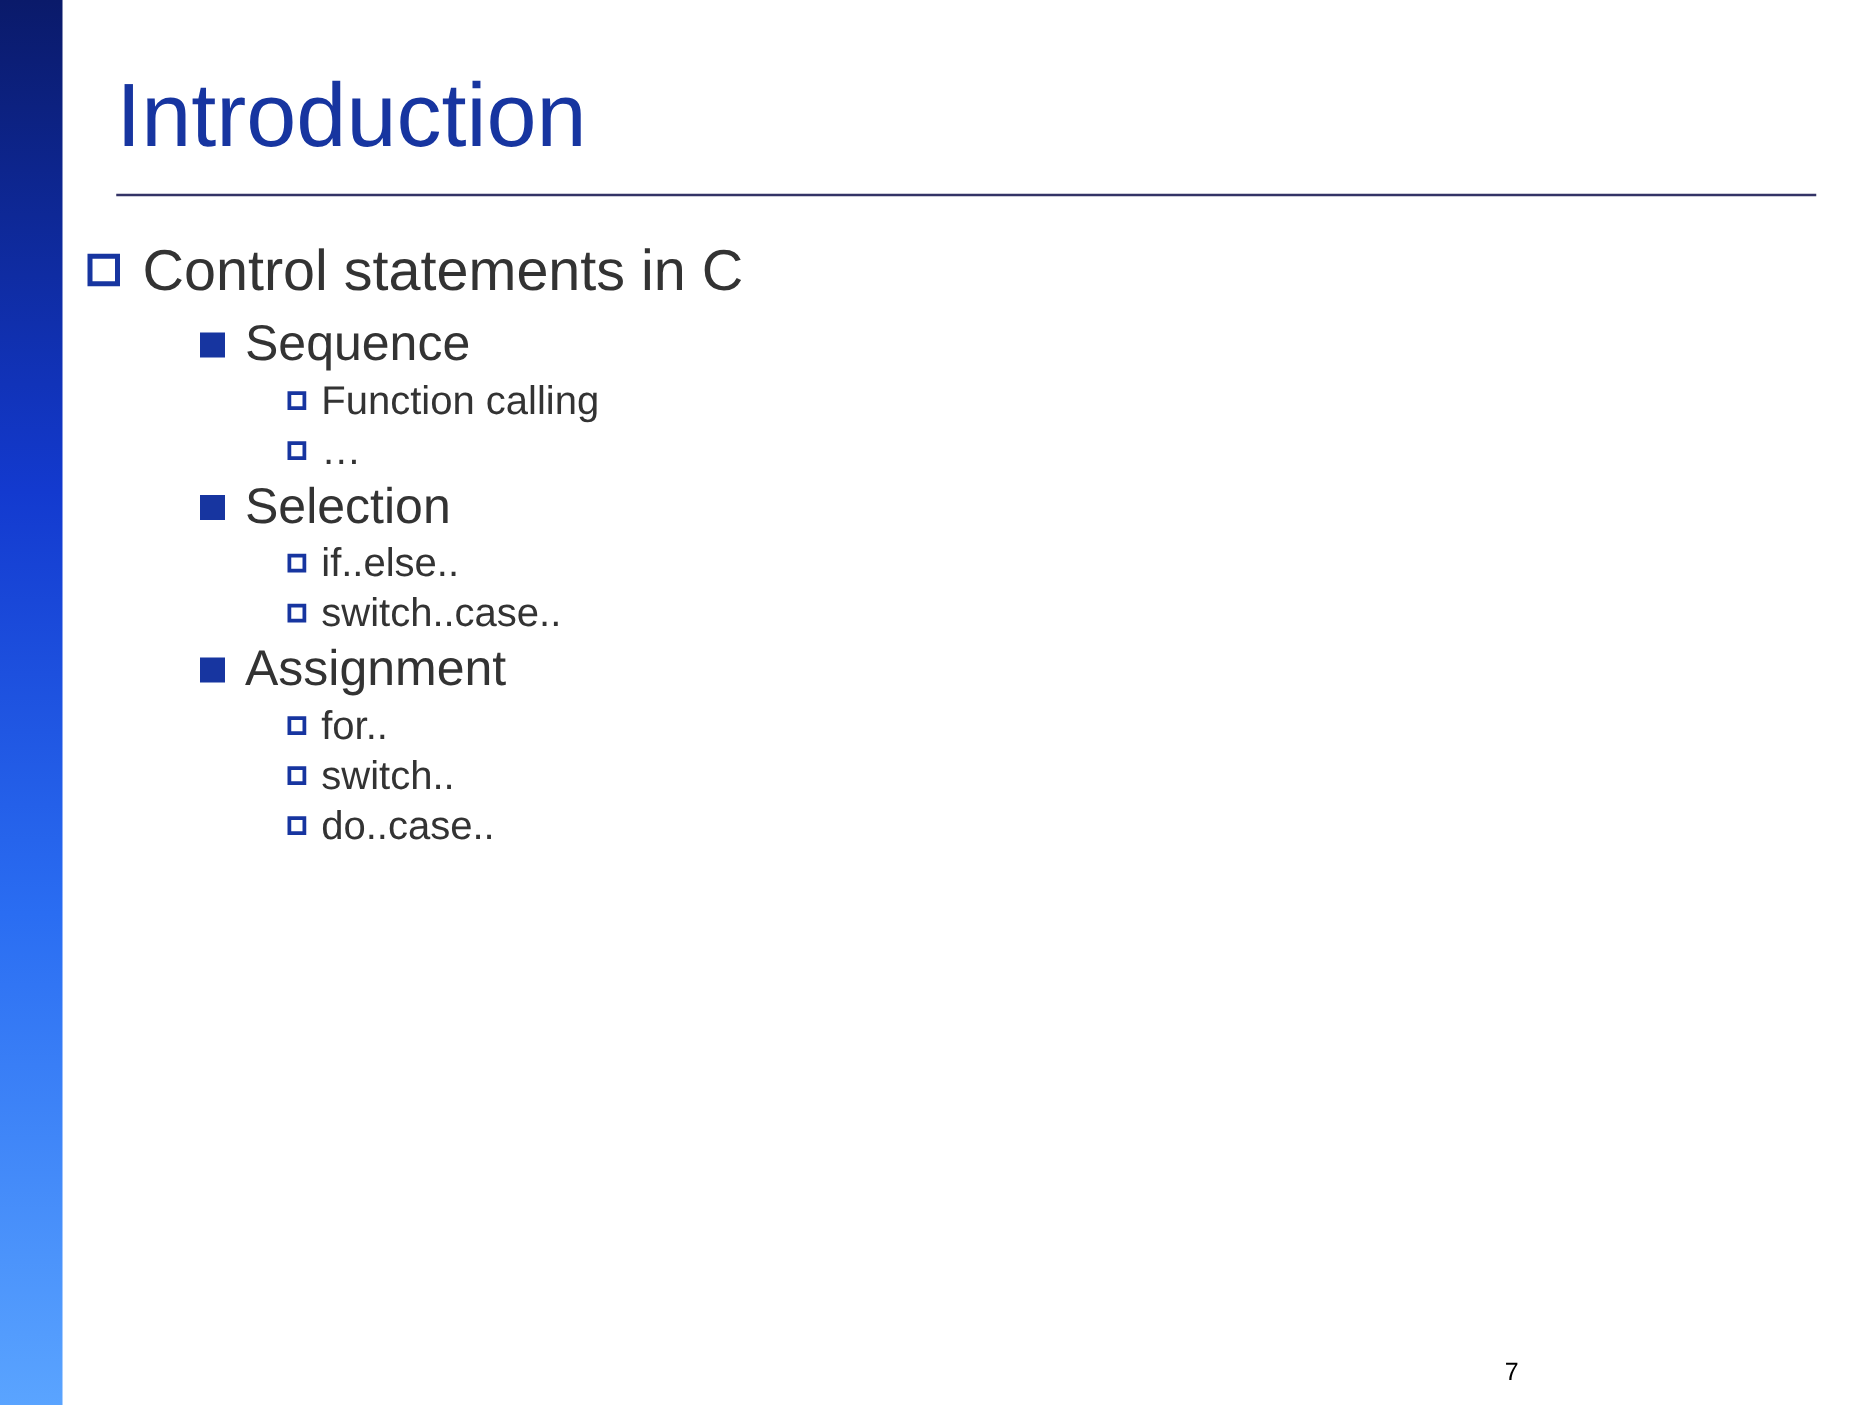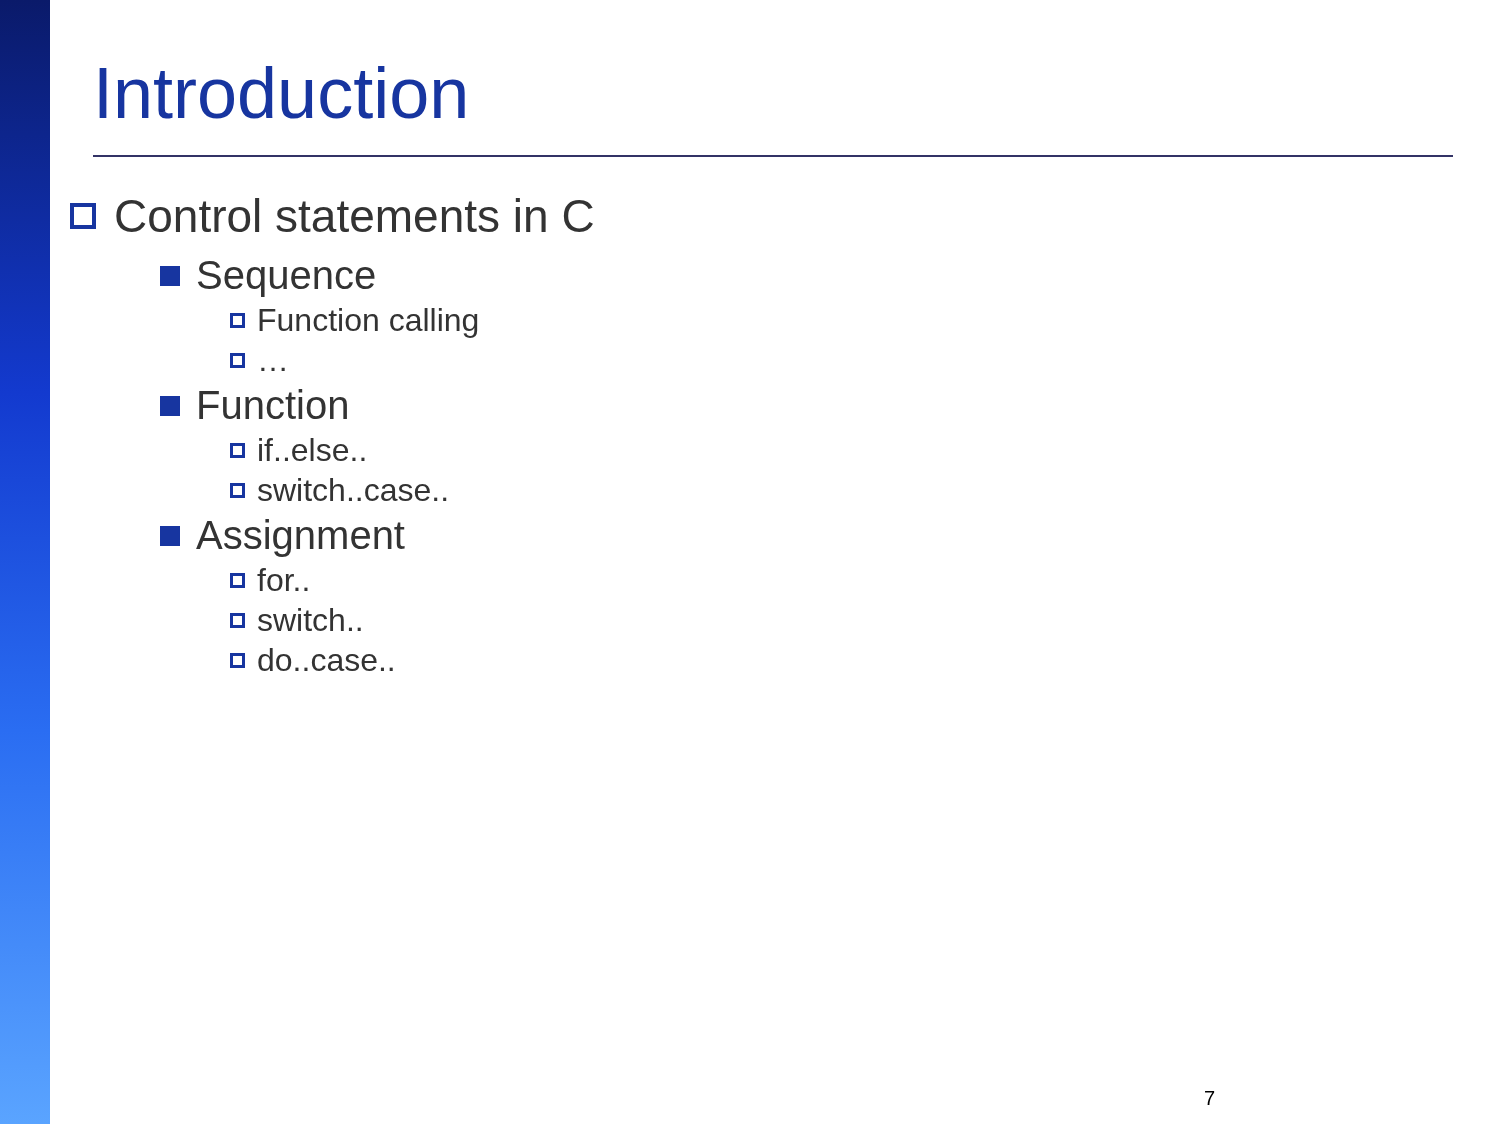--- a/index.html
+++ b/index.html
@@ -127,21 +127,21 @@
       <span class="bullet"></span>
       <span class="txt">Function calling</span>
     </div>
     <div class="l3">
       <span class="bullet"></span>
       <span class="txt">…</span>
     </div>
 
     <div class="l2">
       <span class="bullet"></span>
-      <span class="txt">Function</span>
+      <span class="txt">Selection</span>
     </div>
     <div class="l3">
       <span class="bullet"></span>
       <span class="txt">if..else..</span>
     </div>
     <div class="l3">
       <span class="bullet"></span>
       <span class="txt">switch..case..</span>
     </div>
 

